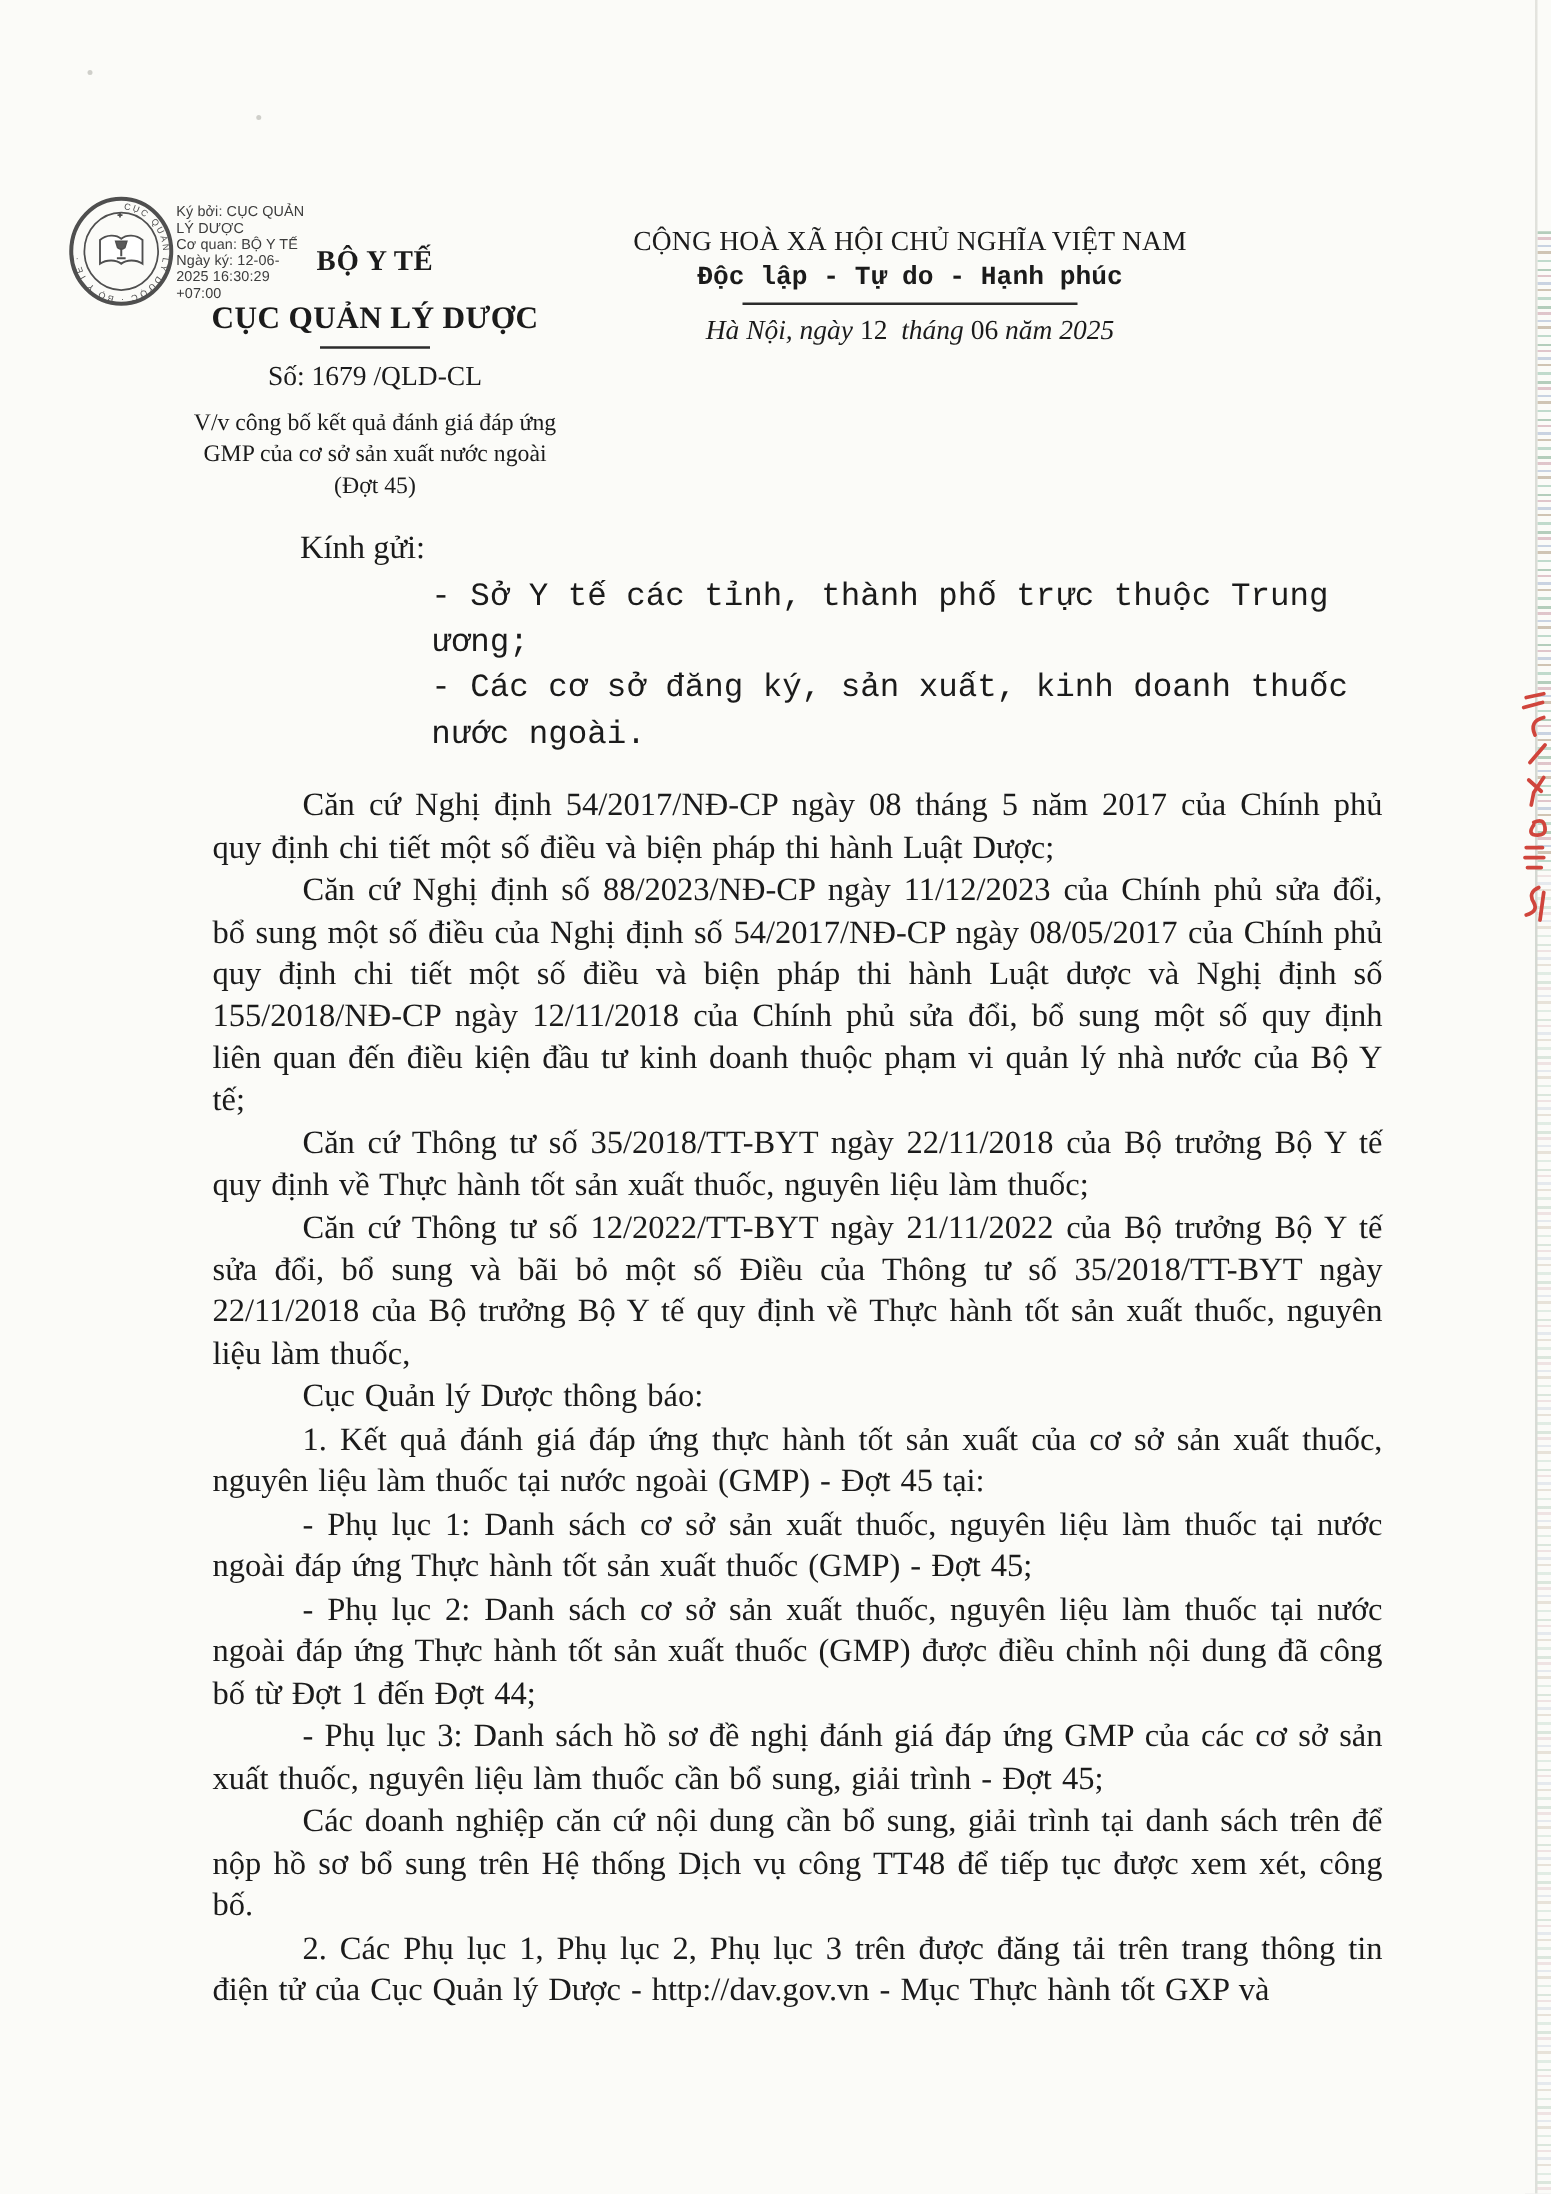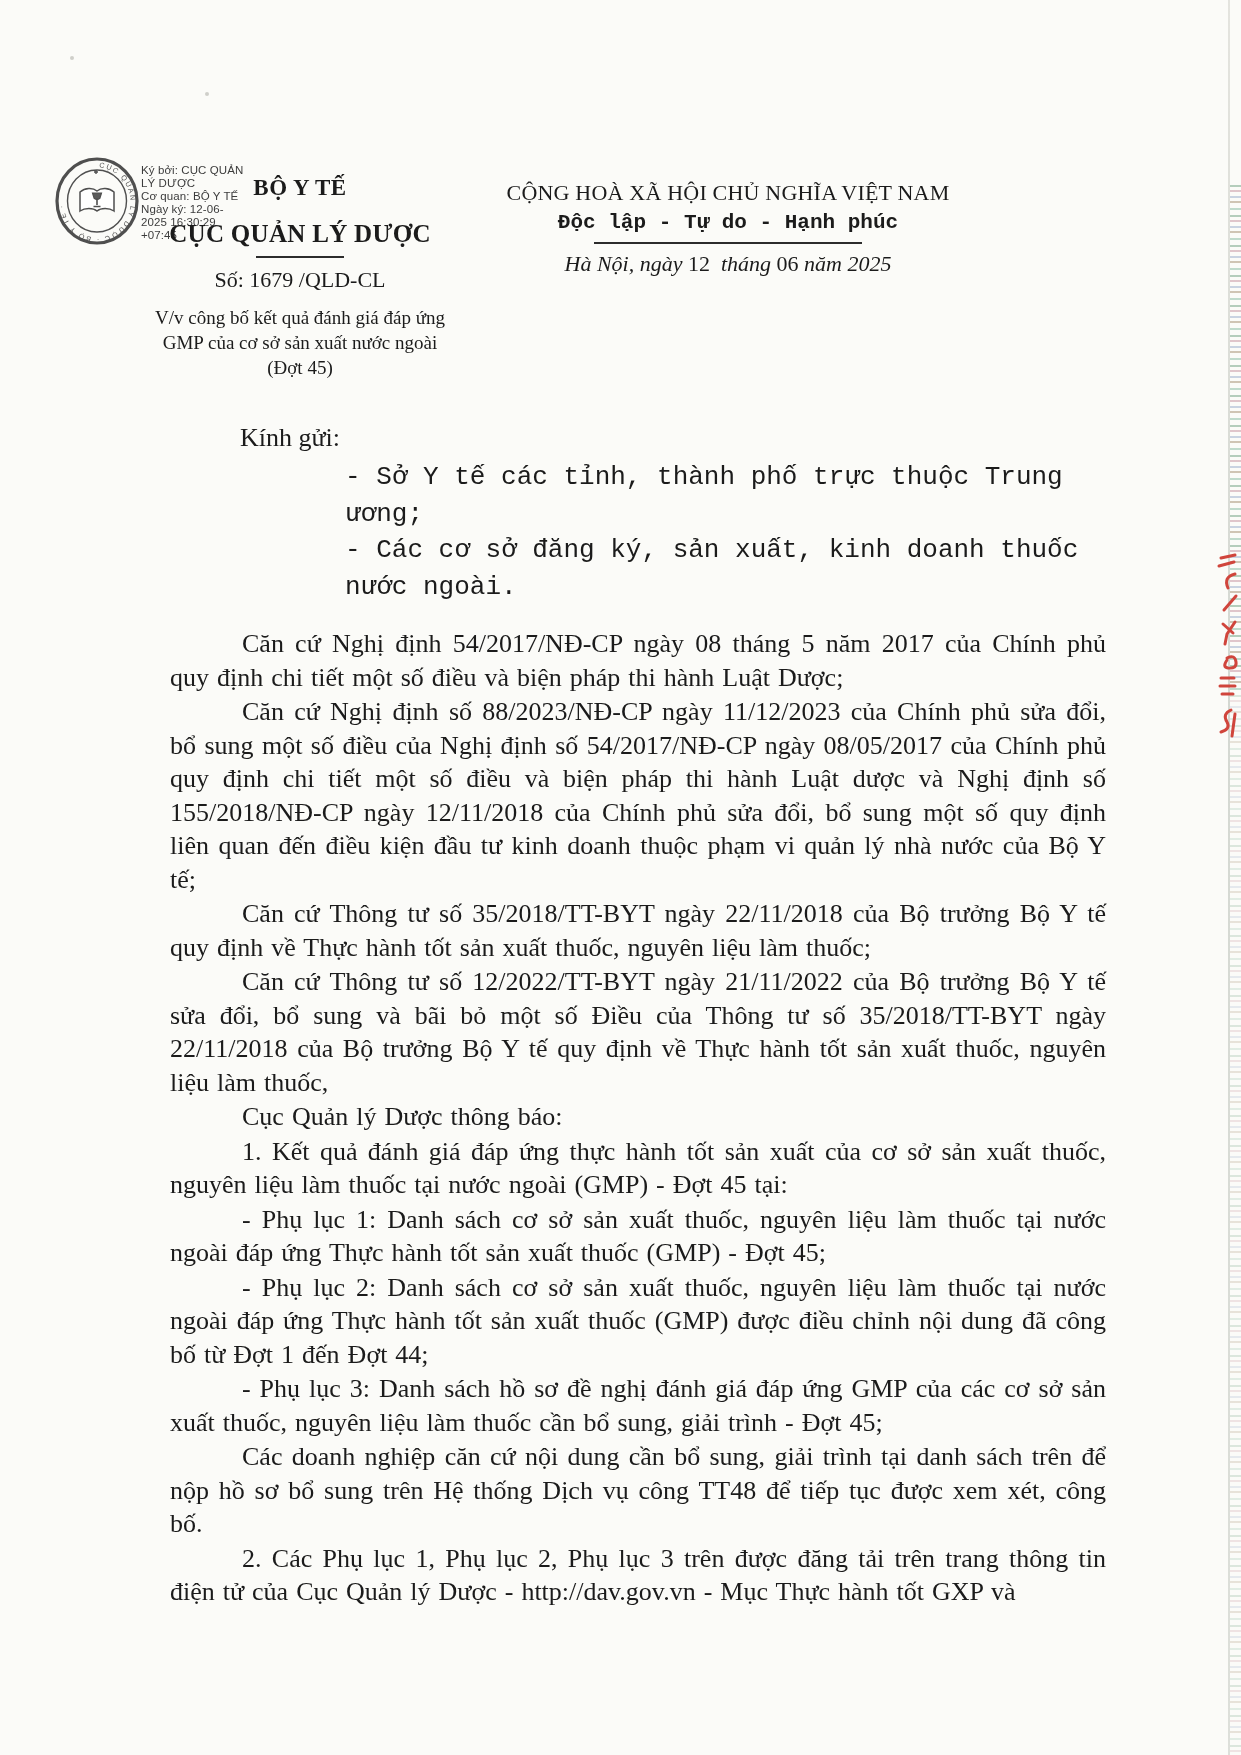--- a/index.html
+++ b/index.html
@@ -8,21 +8,21 @@
     background:#fbfbf8;color:#1b1b1b;overflow:hidden;
     font-family:"Liberation Serif","DejaVu Serif",serif;
   }
   
   .seal{position:absolute;left:54px;top:156px;width:86px;height:90px;}
   .sig{
     position:absolute;left:141px;top:164px;width:138px;
     font-family:"Liberation Sans","DejaVu Sans",sans-serif;
     font-size:11.5px;line-height:13px;color:#3c3c3c;letter-spacing:0.1px;
   }
-  .org{position:absolute;left:140px;top:175px;width:320px;text-align:center;}
+  .org{position:absolute;left:140px;top:196px;width:320px;text-align:center;}
   .org-parent{font-size:23px;font-weight:bold;letter-spacing:0.5px;}
   .org-name{font-size:25px;font-weight:bold;margin-top:19px;letter-spacing:0.3px;}
   .rule{height:2px;background:#2c2c2c;}
   .rule-left{width:88px;margin:8px auto 9px;}
   .doc-no{font-size:22px;}
   .subject{margin:12px auto 0;width:300px;font-size:19px;line-height:25px;}
   .nat{position:absolute;left:505px;top:180px;width:446px;text-align:center;}
   .nat-title{font-size:22px;font-weight:normal;letter-spacing:0.2px;}
   .nat-motto{font-size:21px;font-weight:bold;margin-top:5px;font-family:Liberation Mono, monospace;}
   .rule-right{width:268px;margin:8px auto 7px;}
@@ -75,21 +75,21 @@
       <textPath href="#sealArc" startOffset="2">CỤC QUẢN LÝ DƯỢC · BỘ Y TẾ ·</textPath>
     </text>
   </svg>
 
   <div class="sig">
       <div class="sig-line">Ký bởi: CỤC QUẢN</div>
       <div class="sig-line">LÝ DƯỢC</div>
       <div class="sig-line">Cơ quan: BỘ Y TẾ</div>
       <div class="sig-line">Ngày ký: 12-06-</div>
       <div class="sig-line">2025 16:30:29</div>
-      <div class="sig-line">+07:45</div>
+      <div class="sig-line">+07:00</div>
     </div>
 
   <div class="org">
     <div class="org-parent">BỘ Y TẾ</div>
     <div class="org-name">CỤC QUẢN LÝ DƯỢC</div>
     <div class="rule rule-left"></div>
     <div class="doc-no">Số: 1679 /QLD-CL</div>
     <div class="subject">
         <div class="subject-line">V/v công bố kết quả đánh giá đáp ứng</div>
         <div class="subject-line">GMP của cơ sở sản xuất nước ngoài</div>

